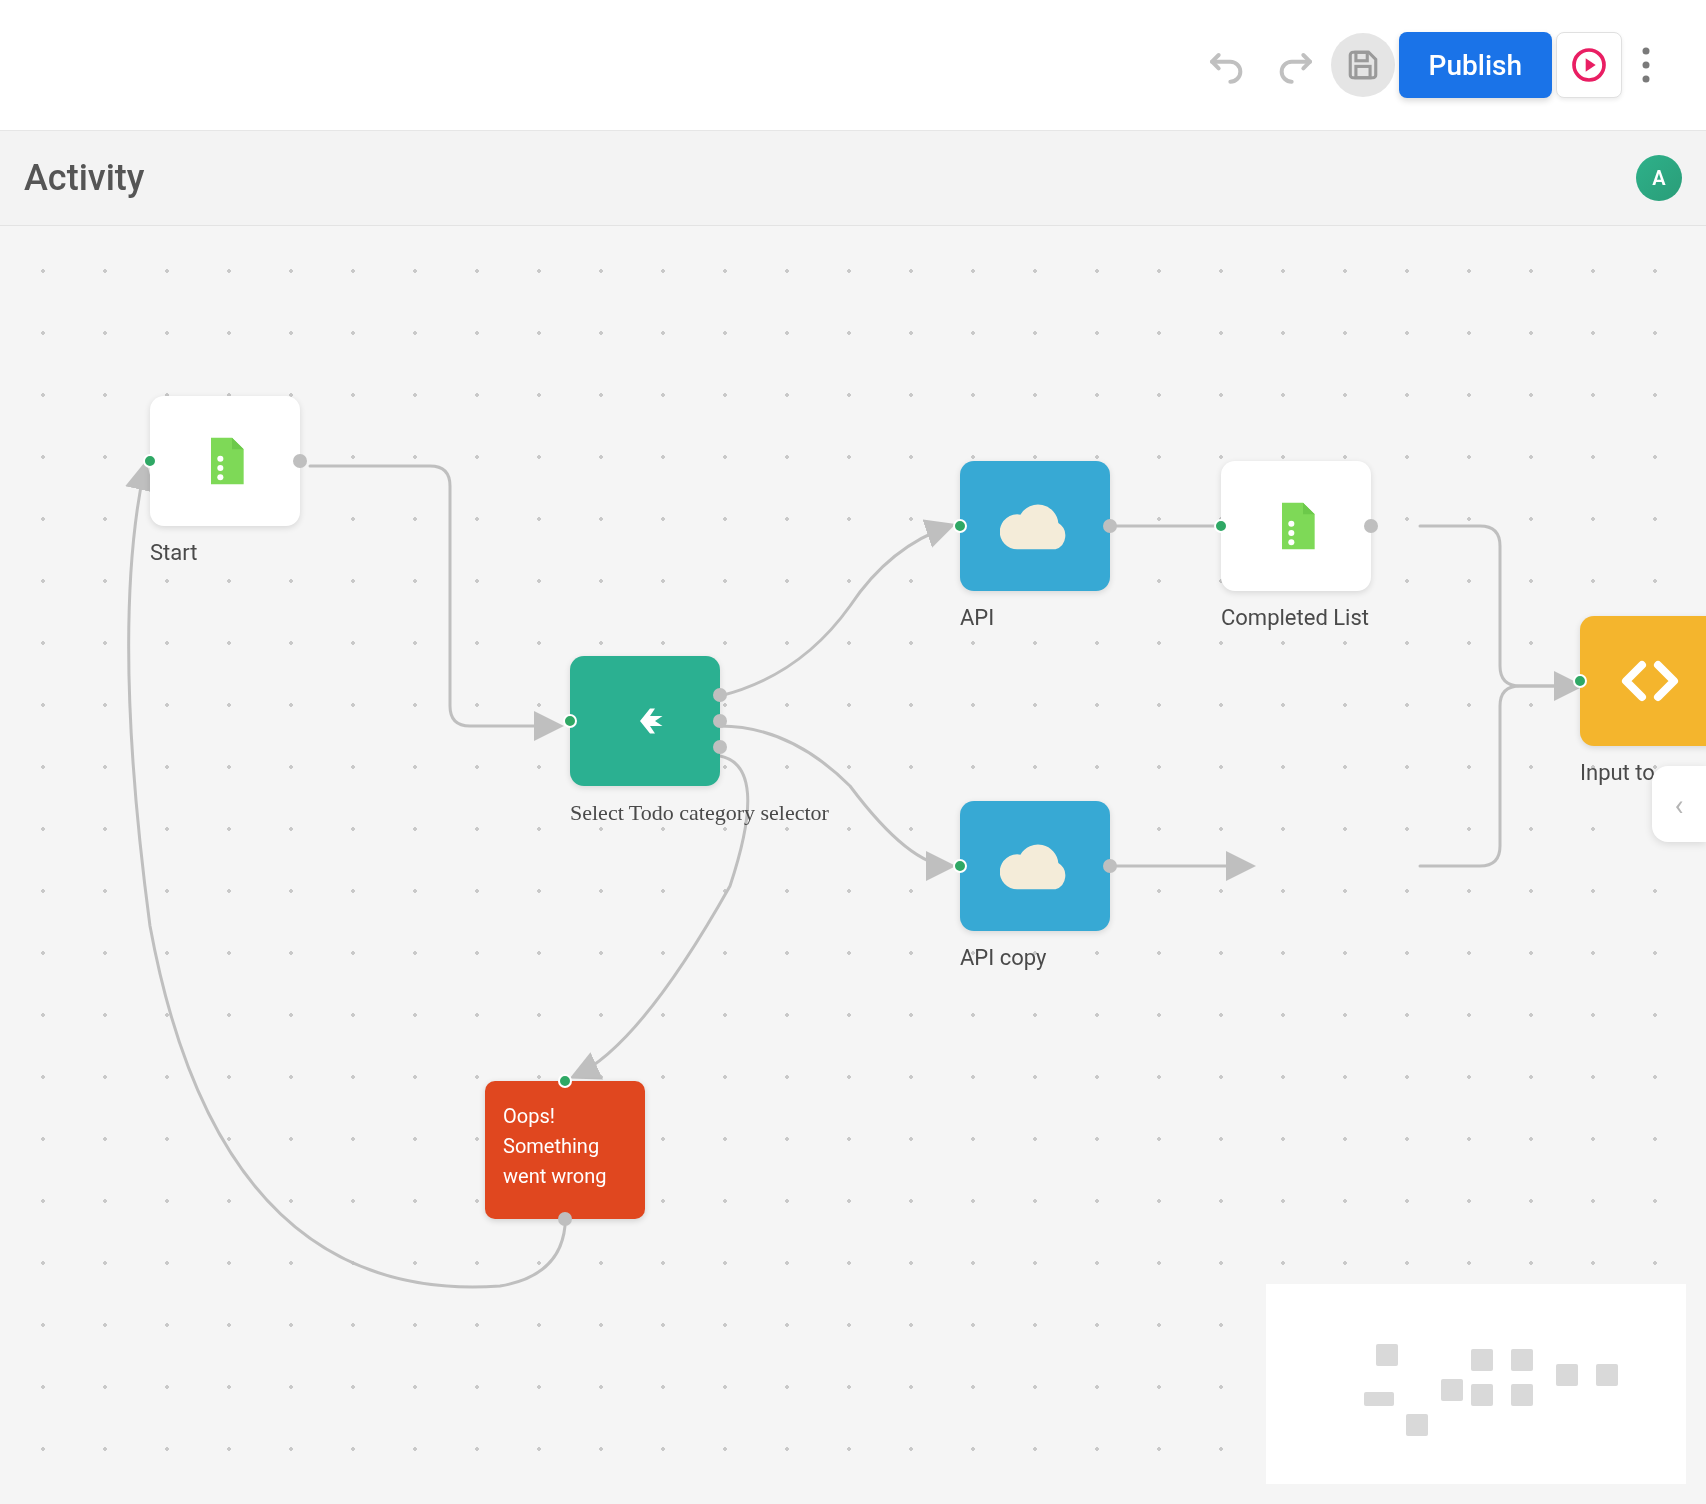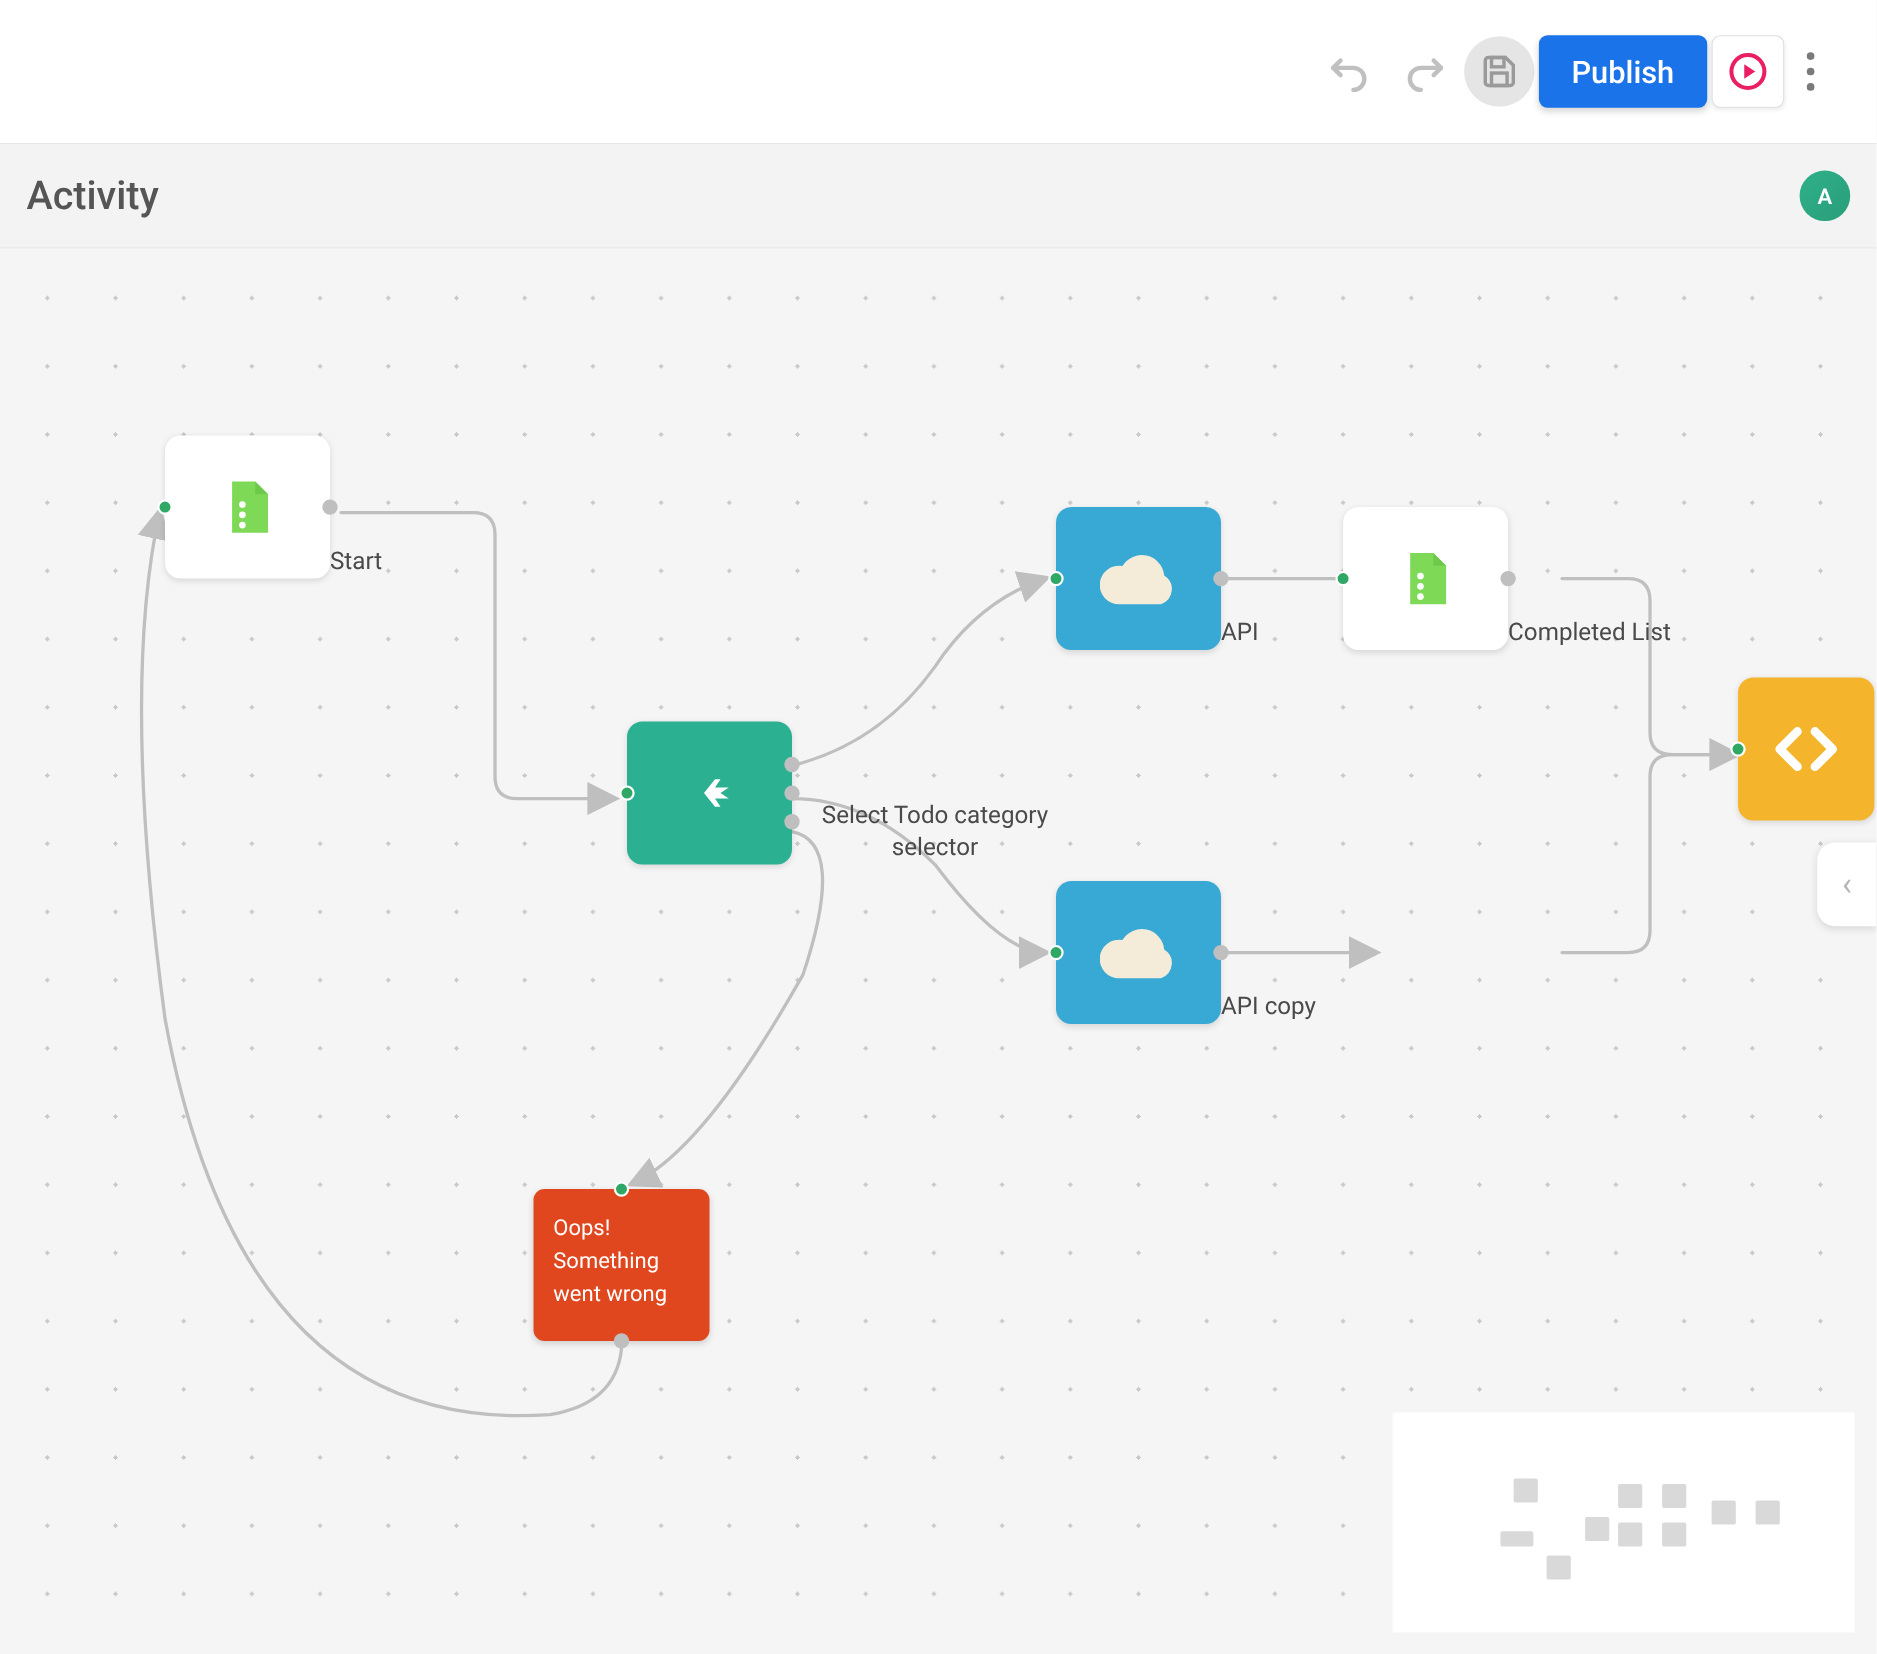--- a/index.html
+++ b/index.html
@@ -105,42 +105,43 @@
     position: absolute;
     inset: 0;
     width: 100%;
     height: 100%;
     pointer-events: none;
   }
 
   .node {
     position: absolute;
     display: flex;
-    align-items: flex-end;
+    flex-direction: column;
+    align-items: flex-start;
   }
   .node-box {
     width: 150px; height: 130px;
     border-radius: 14px;
     display:flex; align-items:center; justify-content:center;
     box-shadow: 0 2px 6px rgba(0,0,0,0.12);
     position: relative;
   }
   .node-box.white { background:#fff; }
   .node-box.teal  { background:#2bb091; }
   .node-box.blue  { background:#37a9d4; }
   .node-box.orange{ background:#f4b52d; }
   .node-label {
     margin-top: 12px;
     text-align: center;
     font-size: 22px;
     color: #4a4a4a;
     line-height: 1.35;
     max-width: 200px;
   }
-  .node-label.wide { max-width: 260px; }
+  .node-label.wide { max-width: 260px; font-family: Liberation Serif, serif; }
 
   
   .err-box {
     position:absolute;
     width: 160px;
     border-radius: 10px;
     background:#e0471f;
     color:#fff;
     padding: 20px 18px 28px 18px;
     font-size: 20px;

